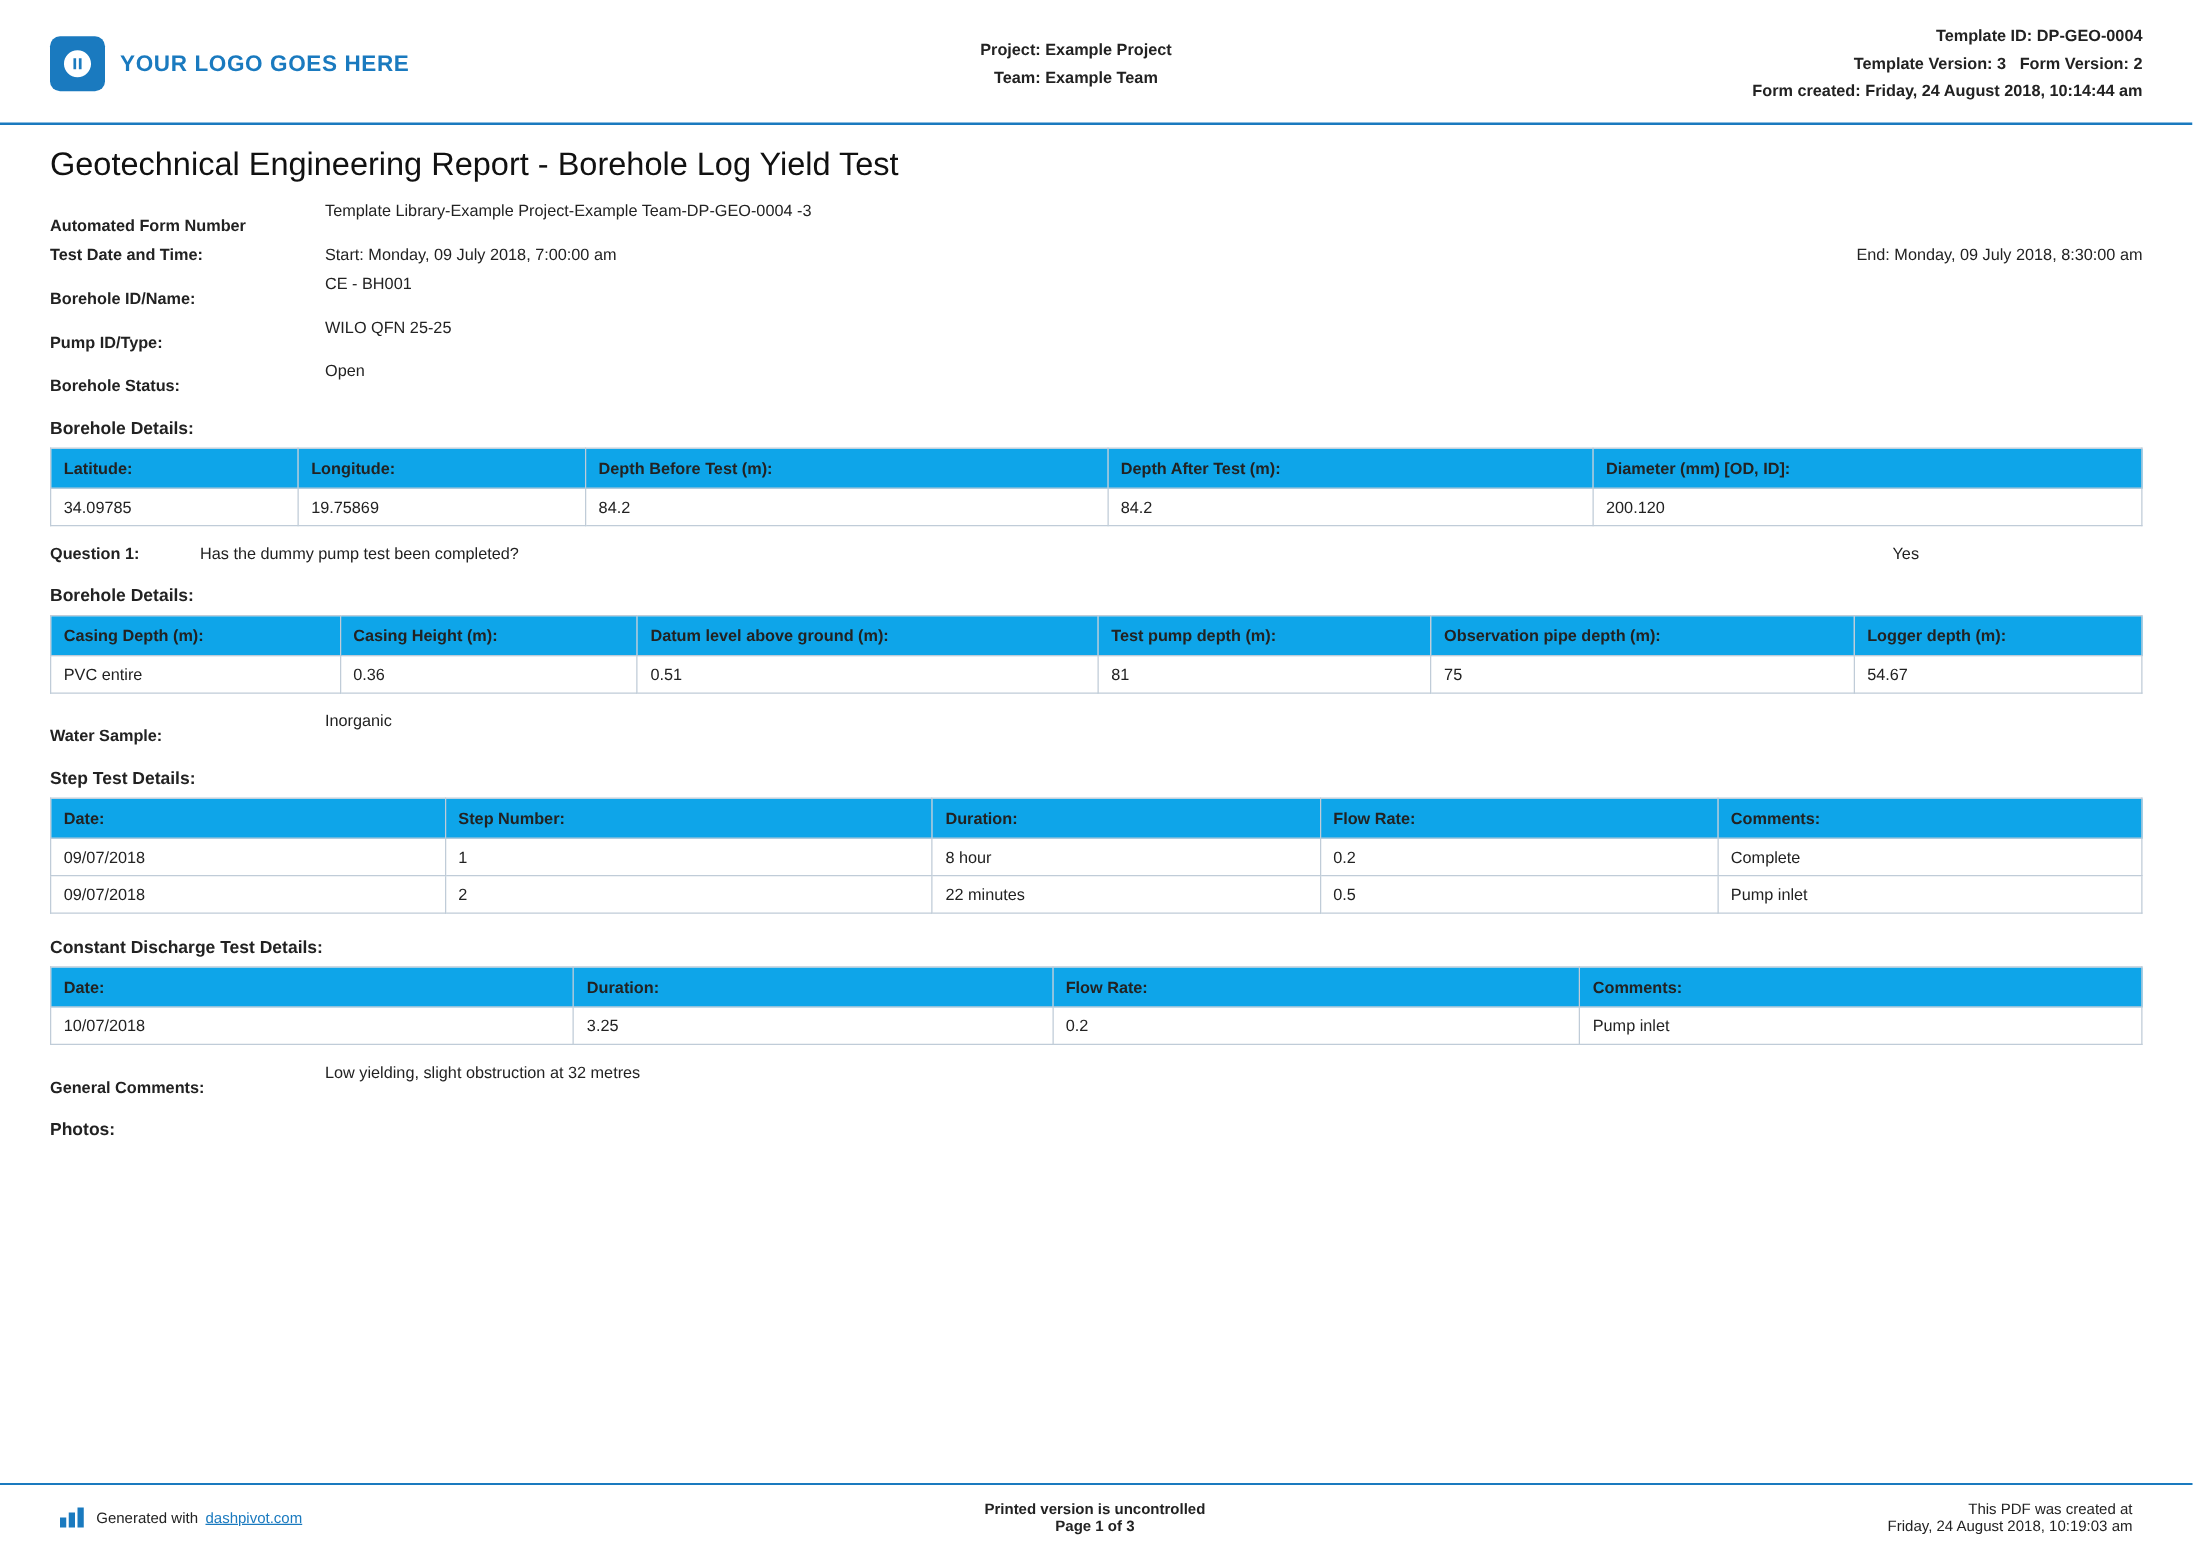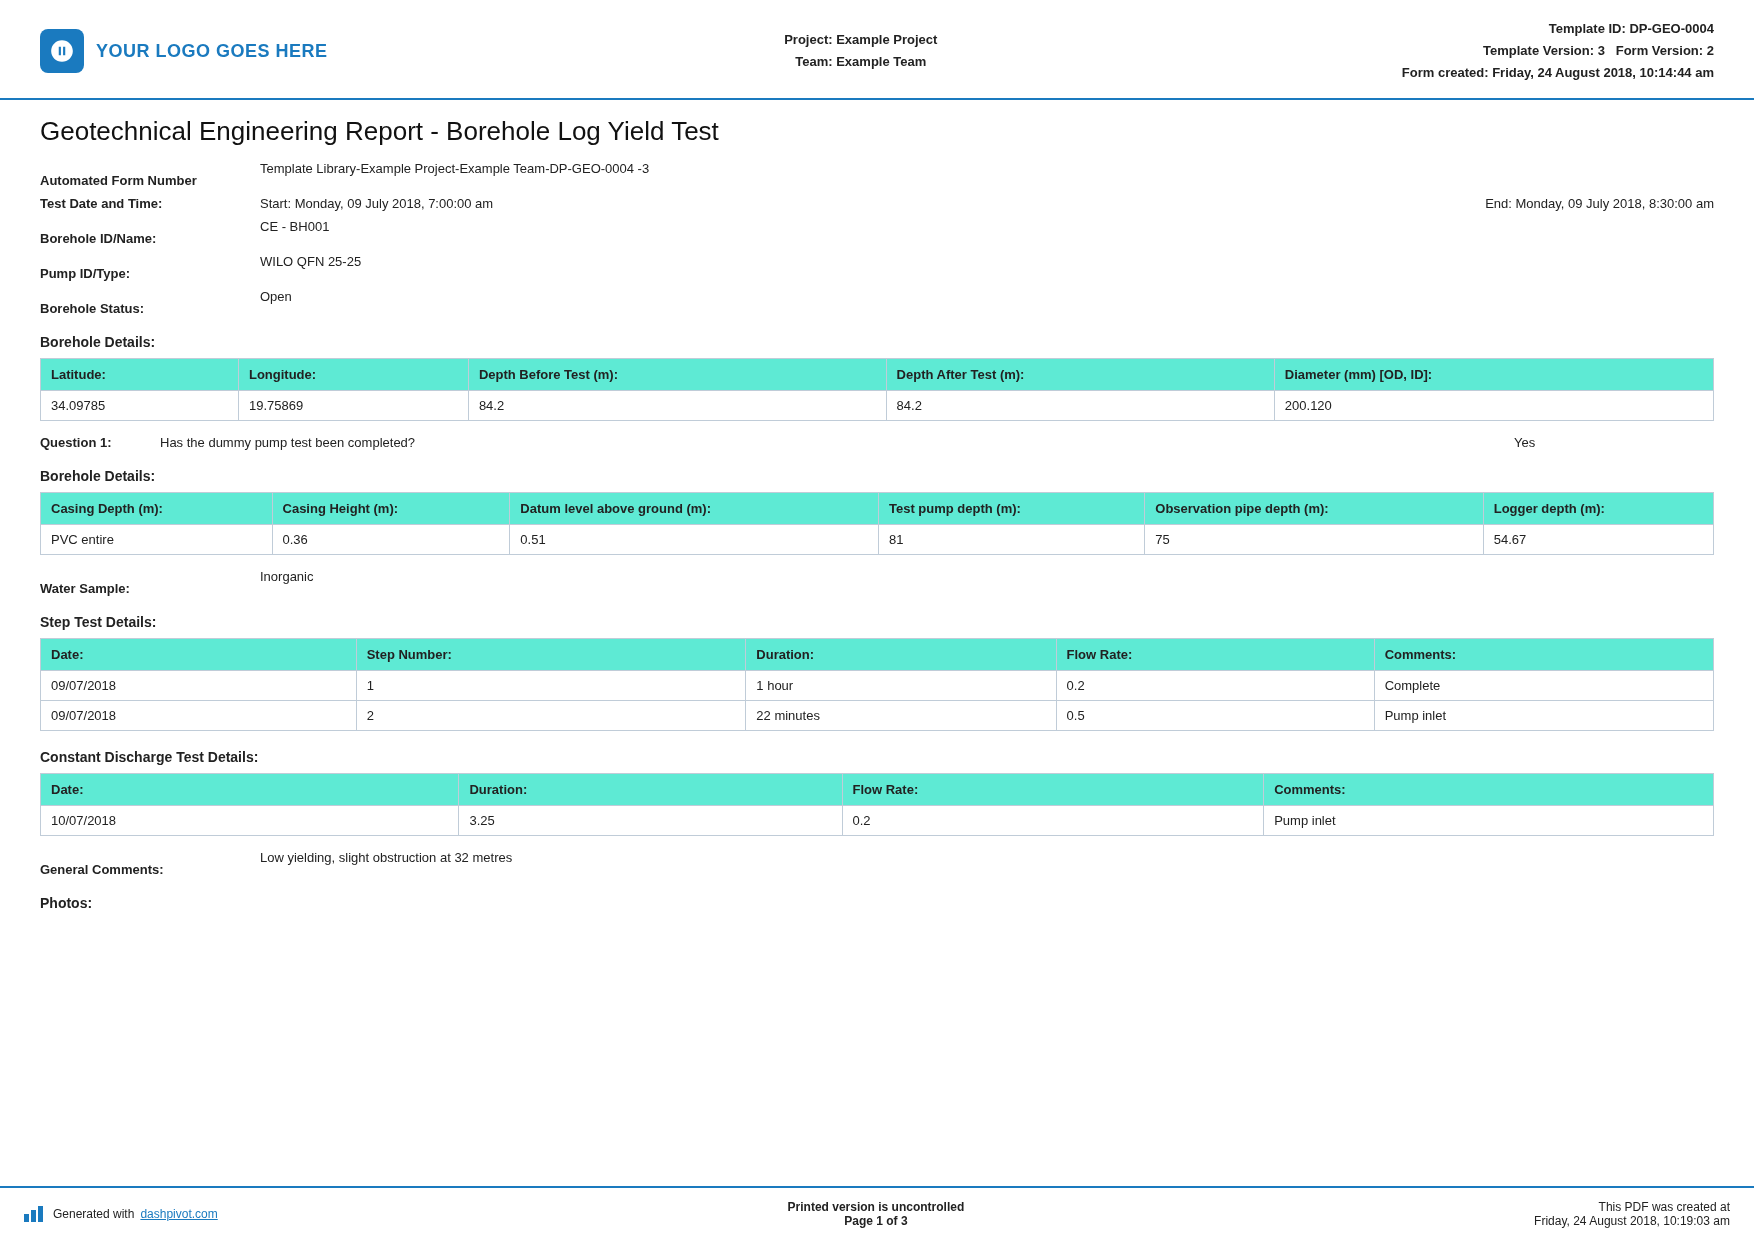--- a/index.html
+++ b/index.html
@@ -24,31 +24,31 @@
     .field-value { font-size: 13px; }
     .field-row-wide { display: flex; margin-bottom: 8px; }
     .field-label-wide { font-weight: bold; min-width: 220px; font-size: 13px; }
     .field-value-wide { font-size: 13px; flex: 1; }
     .field-value-end { font-size: 13px; margin-left: 60px; }
 
     .section-title { font-weight: bold; font-size: 14px; margin-top: 18px; margin-bottom: 8px; }
 
     
     table { width: 100%; border-collapse: collapse; margin-bottom: 14px; font-size: 13px; }
-    th { background: #5eead4; border: 1px solid #c0ccd8; padding: 8px 10px; text-align: left; font-weight: bold; }
+    th { background: #0ea5e9; border: 1px solid #c0ccd8; padding: 8px 10px; text-align: left; font-weight: bold; }
     td { border: 1px solid #c0ccd8; padding: 7px 10px; background: #fff; }
 
     
     .question-row { display: flex; margin-bottom: 8px; }
     .question-label { font-weight: bold; min-width: 120px; }
     .question-text { flex: 1; }
     .question-answer { min-width: 200px; }
 
     
-    .footer { border-top: 2px solid #1a7abf; padding: 12px 24px; display: flex; justify-content: space-between; align-items: center; position: fixed; bottom: 0; left: 0; width: 1754px; background: #fff; }
+    .footer { border-top: 2px solid #1a7abf; padding: 12px 48px; display: flex; justify-content: space-between; align-items: center; position: fixed; bottom: 0; left: 0; width: 1754px; background: #fff; }
     .footer-left { display: flex; align-items: center; gap: 6px; font-size: 12px; }
     .footer-center { font-size: 12px; text-align: center; font-weight: bold; }
     .footer-right { font-size: 12px; text-align: right; }
     .footer a { color: #1a7abf; }
     .bar-icon { display: flex; align-items: flex-end; gap: 2px; margin-right: 4px; }
     .bar-icon span { background: #1a7abf; display: block; width: 5px; }
 
     .photos-label { font-weight: bold; font-size: 14px; margin-top: 18px; }
   </style>
 </head>
@@ -187,21 +187,21 @@
         <th>Step Number:</th>
         <th>Duration:</th>
         <th>Flow Rate:</th>
         <th>Comments:</th>
       </tr>
     </thead>
     <tbody>
       <tr>
         <td>09/07/2018</td>
         <td>1</td>
-        <td>1 hour</td>
+        <td>8 hour</td>
         <td>0.2</td>
         <td>Complete</td>
       </tr>
       <tr>
         <td>09/07/2018</td>
         <td>2</td>
         <td>22 minutes</td>
         <td>0.5</td>
         <td>Pump inlet</td>
       </tr>

